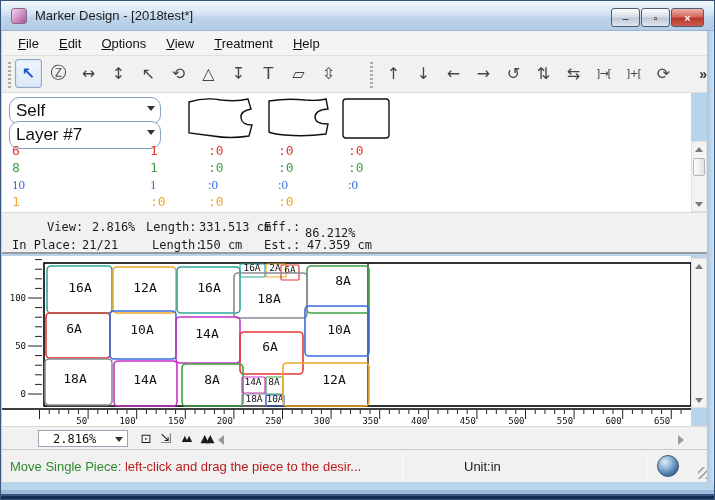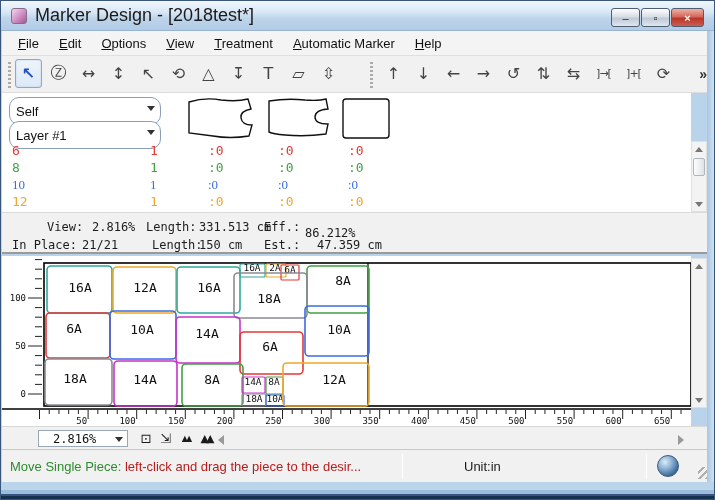--- a/index.html
+++ b/index.html
@@ -6,21 +6,21 @@
   *{box-sizing:border-box;}
   .window{position:relative;width:715px;height:500px;overflow:hidden;
     font-family:"Liberation Sans",sans-serif;background:#b9d3ea;border:1px solid #39567a;}
   
   .titlebar{position:absolute;left:0;top:0;width:713px;height:30px;
     background:linear-gradient(#f2f8fd,#d7e6f5 40%,#bdd4ea 60%,#b2cce6);
     border-bottom:1px solid #98b4d2;display:flex;align-items:center;}
   .app-icon{width:16px;height:16px;margin:0 8px 0 10px;border-radius:3px;
     background:linear-gradient(135deg,#f3d9ef 0%,#cf8cc4 55%,#9c5a94 100%);
     border:1px solid #8a6a88;}
-  .title-text{font-size:18px;color:#1b1b1b;text-align:right;}
+  .title-text{font-size:13px;color:#1b1b1b;text-align:right;}
   .win-btns{position:absolute;right:10px;top:7px;display:flex;gap:1px;}
   .win-btn{width:29px;height:19px;border:1px solid #4e5d6f;border-radius:3px;
     background:linear-gradient(#fdfdfd,#d8dee6 45%,#bfc9d6 55%,#dfe6ee);
     display:flex;align-items:center;justify-content:center;font-size:11px;color:#222;}
   .win-btn.close{width:33px;background:linear-gradient(#f2b8ae,#d9766a 45%,#c14l33 55%,#d2675a);
     background:linear-gradient(#f0b0a6,#d4685c 45%,#b8372a 55%,#cc5d50);color:#fff;font-weight:bold;}
   
   .menubar{position:absolute;left:1px;top:30px;width:711px;height:25px;background:#f4f4f4;
     border-bottom:1px solid #e0e0e0;display:flex;align-items:center;padding-left:6px;font-size:13px;}
   .menu-item{padding:3px 10px;color:#111;}
@@ -34,21 +34,21 @@
   .tb-btn{width:27px;height:29px;display:flex;align-items:center;justify-content:center;
     font-size:16px;color:#444;border:1px solid transparent;border-radius:3px;
     font-family:"DejaVu Sans",sans-serif;}
   .tb-btn.pressed{border:1px solid #8fa8c8;background:linear-gradient(#eef4fb,#dce9f7);
     box-shadow:inset 0 0 2px #b8cce4;color:#2050c8;font-weight:bold;}
   .tb-btn.small-txt{font-size:11px;letter-spacing:-1px;}
   .tb-overflow{position:absolute;right:6px;top:10px;font-size:14px;font-weight:bold;color:#333;}
   
   .panel-top{position:absolute;left:1px;top:92px;width:689px;height:119px;background:#fff;}
   .combo{position:absolute;left:7px;width:152px;height:28px;background:#fff;
-    border:1px solid #8aa0ba;border-radius:10px;font-size:13px;color:#111;
+    border:1px solid #8aa0ba;border-radius:10px;font-size:17px;color:#111;
     display:flex;align-items:center;padding-left:6px;}
   .combo .arr{position:absolute;right:5px;top:8px;width:0;height:0;
     border-left:4px solid transparent;border-right:4px solid transparent;border-top:5px solid #333;}
   .previews{position:absolute;left:183px;top:2px;}
   
   .size-table{position:absolute;left:4px;top:49px;width:680px;}
   .size-row{display:grid;grid-template-columns:138px 58px 70px 70px auto;height:17px;
     font-family:"DejaVu Sans Mono",monospace;font-size:13px;padding-left:6px;align-items:center;}
   
   .vscroll{position:absolute;width:16px;background:#f3f3f3;border:1px solid #e0e0e0;}
@@ -111,21 +111,20 @@
         <div class="win-btn close">×</div>
       </div>
   </div>
 
   <div class="menubar">
       <span class="menu-item"><u>F</u>ile</span>
       <span class="menu-item"><u>E</u>dit</span>
       <span class="menu-item"><u>O</u>ptions</span>
       <span class="menu-item"><u>V</u>iew</span>
       <span class="menu-item"><u>T</u>reatment</span>
-      <span class="menu-item"><u>A</u>utomatic Marker</span>
       <span class="menu-item"><u>H</u>elp</span>
     </div>
 
   <div class="toolbar">
     <div class="grip" style="left:6px"></div>
     <div class="tb-group" style="left:13px">
         <div class="tb-btn pressed">↖</div>
         <div class="tb-btn">Ⓩ</div>
         <div class="tb-btn">↔</div>
         <div class="tb-btn">↕</div>
@@ -152,21 +151,21 @@
       </div>
     <div class="tb-overflow">»</div>
   </div>
 
   <div class="panel-top">
     <div class="combo" style="top:4px">
       <span>Self</span>
       <span class="arr"></span>
     </div>
     <div class="combo" style="top:28px">
-      <span>Layer #1</span>
+      <span>Layer #7</span>
       <span class="arr"></span>
     </div>
     <svg class="previews" width="210" height="47">
       <path d="M4,7 Q20,2 36,5 Q52,7 63,4 L66,14 Q55,16 56,23 Q57,30 67,30 L64,41 Q45,44 28,41 Q12,39 4,38 Z" fill="none" stroke="#111" stroke-width="1.4"></path>
       <path d="M84,6 Q102,3 120,5 Q134,6 141,4 L143,14 Q130,15 130,22 Q130,29 143,29 L141,39 Q120,42 100,40 Q88,39 84,37 Z" fill="none" stroke="#111" stroke-width="1.4"></path>
       <rect x="158" y="4" width="46" height="39" rx="3" fill="none" stroke="#111" stroke-width="1.4"></rect>
     </svg>
     <div class="size-table">
         <div class="size-row" style="color: rgb(229, 57, 53);">
           <span>6</span>
@@ -183,21 +182,20 @@
           <span>:0</span>
         </div>
         <div class="size-row" style="color: rgb(59, 108, 224); font-family: Liberation Serif, serif;">
           <span>10</span>
           <span>1</span>
           <span>:0</span>
           <span>:0</span>
           <span>:0</span>
         </div>
         <div class="size-row" style="color: rgb(239, 168, 41);">
-          <span>12</span>
           <span>1</span>
           <span>:0</span>
           <span>:0</span>
           <span>:0</span>
         </div>
       </div>
   </div>
 
   <div class="vscroll" style="left:690px;top:140px;height:71px;">
     <div class="sb-btn" style="top:1px">
@@ -214,21 +212,21 @@
     <span style="left:90px;top:7px">2.816%</span>
     <span style="left:144px;top:7px">Length:</span>
     <span style="left:197px;top:7px">331.513 cm</span>
     <span style="left:262px;top:7px">Eff.:</span>
     <span style="left:303px;top:13px">86.212%</span>
     <span style="left:10px;top:25px">In Place:</span>
     <span style="left:80px;top:25px">21/21</span>
     <span style="left:150px;top:25px">Length:</span>
     <span style="left:197px;top:25px">150 cm</span>
     <span style="left:262px;top:25px">Est.:</span>
-    <span style="left:315px;top:25px">47.359 cm</span>
+    <span style="left:305px;top:25px">47.359 cm</span>
   </div>
 
   <div class="canvas-zone">
     <svg id="canvas-svg" width="689" height="170">
         <line x1="26" y1="138" x2="40" y2="138" stroke="#222" stroke-width="1"></line>
         <line x1="33" y1="128.4" x2="40" y2="128.4" stroke="#222" stroke-width="1"></line>
         <line x1="33" y1="118.8" x2="40" y2="118.8" stroke="#222" stroke-width="1"></line>
         <line x1="33" y1="109.2" x2="40" y2="109.2" stroke="#222" stroke-width="1"></line>
         <line x1="33" y1="99.6" x2="40" y2="99.6" stroke="#222" stroke-width="1"></line>
         <line x1="26" y1="90" x2="40" y2="90" stroke="#222" stroke-width="1"></line>

